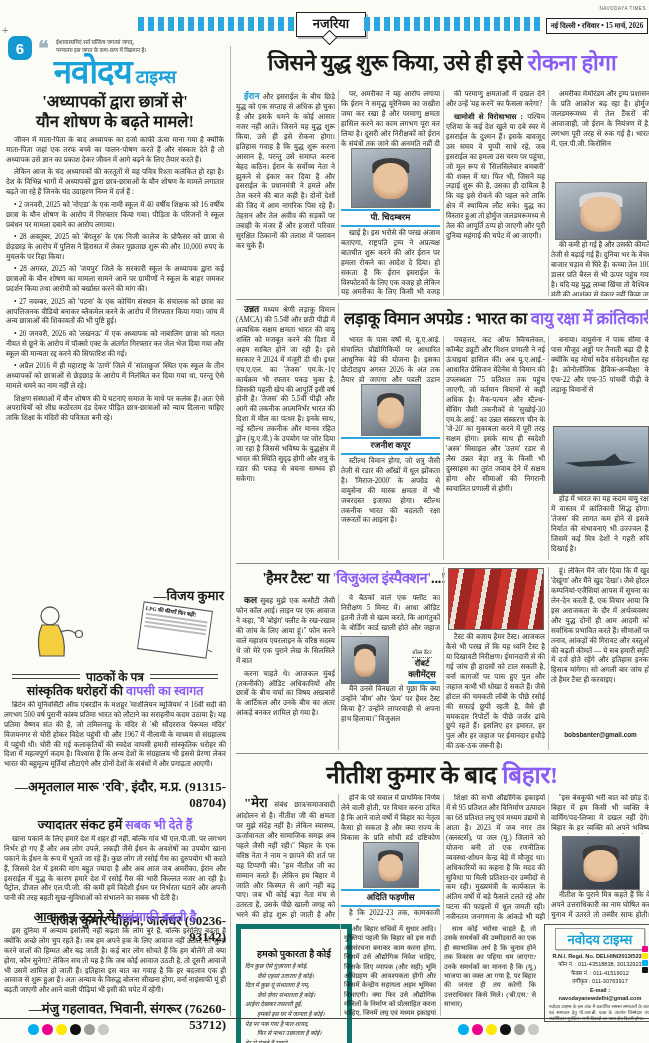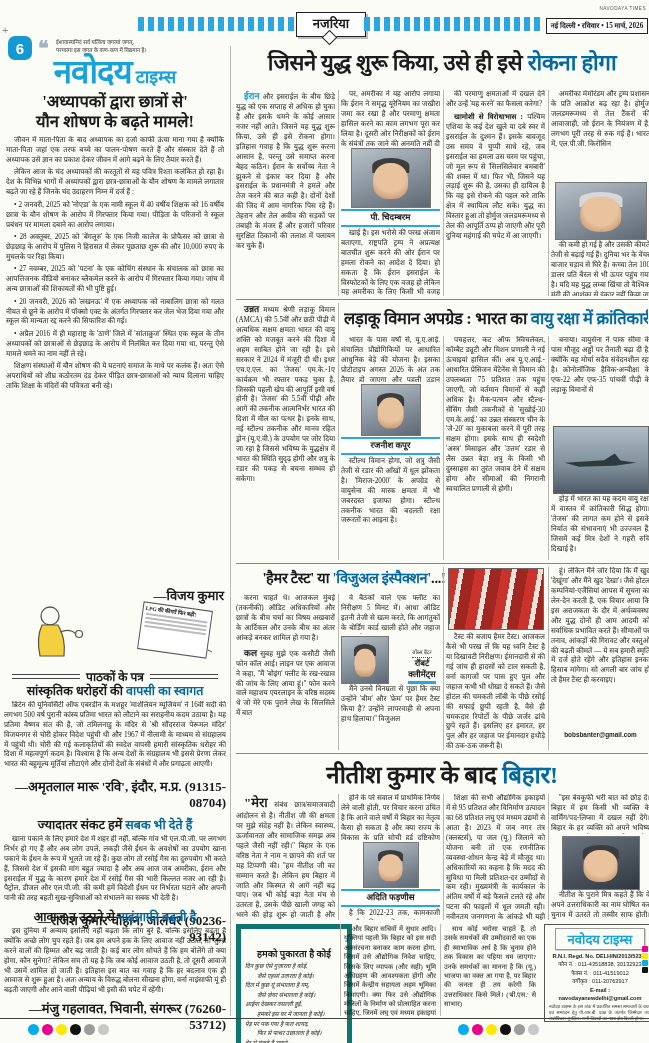--- a/index.html
+++ b/index.html
@@ -28,21 +28,21 @@
   .masthead .big{font-size:33px;letter-spacing:-1px;}
   .masthead .small{font-size:18px;}
   .ed-head{font-size:16.5px;font-weight:bold;text-align:center;line-height:1.22;}
   .body-sm{font-size:7.2px;line-height:1.38;text-align:justify;overflow:hidden;}
   .body-sm p{margin:0 0 2.5px;text-indent:8px;}
   .sign{font-weight:bold;text-align:right;font-size:13px;}
   .letters-head{display:flex;align-items:center;font-weight:bold;font-size:12px;}
   .letters-head:before,.letters-head:after{content:"";flex:1;border-top:1px solid #444;
       border-bottom:1px solid #444;height:3px;margin:0 6px;}
   .letter-title{font-size:12.5px;font-weight:bold;text-align:center;line-height:1.1;margin:3px 0 2px;}
-  .blue{color:#0369a1;}
+  .blue{color:#8b5cf6;}
   .lead-blue{color:#1599d2;font-weight:bold;font-size:9px;}
   .lead-bold{font-weight:bold;font-size:9px;}
   .lead-quote{font-weight:bold;font-size:13px;}
   
   .col{position:absolute;width:99px;font-size:7.2px;line-height:1.38;text-align:justify;
        overflow:hidden;}
   .col p{margin:0 0 3px;text-indent:8px;}
   .headline{position:absolute;font-weight:bold;white-space:nowrap;overflow:hidden;
             text-align:center;letter-spacing:-0.3px;}
   .photo{background:linear-gradient(160deg,#b9c2c9 0%,#8f9aa4 45%,#5d6872 100%);
@@ -118,20 +118,21 @@
   </div>
   <div class="abs ed-head" style="left:4px;top:92px;width:222px;">
     <div>'अध्यापकों द्वारा छात्रों से'</div>
     <div>यौन शोषण के बढ़ते मामले!</div>
   </div>
   <div class="abs body-sm" style="left:6px;top:136px;width:218px;height:452px;">
       <p>जीवन में माता-पिता के बाद अध्यापक का दर्जा काफी ऊंचा माना गया है क्योंकि माता-पिता जहां एक तरफ बच्चे का पालन-पोषण करते हैं और संस्कार देते हैं तो अध्यापक उसे ज्ञान का प्रकाश देकर जीवन में आगे बढ़ने के लिए तैयार करते हैं।</p>
       <p>लेकिन आज के चंद अध्यापकों की करतूतों से यह पवित्र रिश्ता कलंकित हो रहा है। देश के विभिन्न भागों में अध्यापकों द्वारा छात्र-छात्राओं के यौन शोषण के मामले लगातार बढ़ते जा रहे हैं जिनके चंद उदाहरण निम्न में दर्ज हैं :</p>
       <p>• 2 जनवरी, 2025 को 'नोएडा' के एक नामी स्कूल में 40 वर्षीय शिक्षक को 16 वर्षीय छात्रा के यौन शोषण के आरोप में गिरफ्तार किया गया। पीड़िता के परिजनों ने स्कूल प्रबंधन पर मामला दबाने का आरोप लगाया।</p>
       <p>• 28 अक्तूबर, 2025 को 'बेंगलूरु' के एक निजी कालेज के प्रोफैसर को छात्रा से छेड़छाड़ के आरोप में पुलिस ने हिरासत में लेकर पूछताछ शुरू की और 10,000 रुपए के मुचलके पर रिहा किया।</p>
+      <p>• 28 अगस्त, 2025 को 'जयपुर' जिले के सरकारी स्कूल के अध्यापक द्वारा कई छात्राओं के यौन शोषण का मामला सामने आने पर ग्रामीणों ने स्कूल के बाहर जमकर प्रदर्शन किया तथा आरोपी को बर्खास्त करने की मांग की।</p>
       <p>• 27 नवम्बर, 2025 को 'पटना' के एक कोचिंग संस्थान के संचालक को छात्रा का आपत्तिजनक वीडियो बनाकर ब्लैकमेल करने के आरोप में गिरफ्तार किया गया। जांच में अन्य छात्राओं की शिकायतों की भी पुष्टि हुई।</p>
       <p>• 20 जनवरी, 2026 को 'लखनऊ' में एक अध्यापक को नाबालिग छात्रा को गलत नीयत से छूने के आरोप में पॉक्सो एक्ट के अंतर्गत गिरफ्तार कर जेल भेज दिया गया और स्कूल की मान्यता रद्द करने की सिफारिश की गई।</p>
       <p>• अप्रैल 2016 में ही महाराष्ट्र के 'ठाणे' जिले में 'सांताक्रुज' स्थित एक स्कूल के तीन अध्यापकों को छात्राओं से छेड़छाड़ के आरोप में निलंबित कर दिया गया था, परन्तु ऐसे मामले थमने का नाम नहीं ले रहे।</p>
       <p>शिक्षण संस्थाओं में यौन शोषण की ये घटनाएं समाज के माथे पर कलंक हैं। अतः ऐसे अपराधियों को शीघ्र कठोरतम दंड देकर पीड़ित छात्र-छात्राओं को न्याय दिलाना चाहिए ताकि शिक्षा के मंदिरों की पवित्रता बनी रहे।</p>
     </div>
   <div class="abs sign" style="left:6px;top:586px;width:218px;">—विजय कुमार</div>
 
   <div class="abs cartoon" style="left:6px;top:598px;width:218px;height:64px;">
     <svg width="218" height="64">
       <circle cx="44" cy="18" r="9" fill="none" stroke="#555" stroke-width="1.3"></circle>
@@ -252,22 +253,22 @@
   <div class="vrule" style="left:338px;top:303px;height:257px;"></div>
   <div class="vrule" style="left:443px;top:336px;height:224px;"></div>
   <div class="vrule" style="left:548px;top:336px;height:224px;"></div>
   <div class="hrule" style="left:236px;top:563px;width:412px;"></div>
 
   <div class="headline" style="left:236px;top:567px;width:236px;font-size:14.5px;">
     <span>'हैमर टैस्ट' या </span><span class="blue">'विजुअल इंस्पैक्शन'</span><span>...!</span>
   </div>
 
   <div class="col" style="left:236px;top:594px;height:156px;">
+    <p><span class="lead-bold">कल</span> <span>सुबह मुझे एक कसौटी जैसी फोन कॉल आई। लाइन पर एक आवाज ने कहा, ''मैं 'बोइंग' फ्लीट के रख-रखाव की जांच के लिए आया हूं।'' फोन करने वाले महाशय एयरलाइन के वरिष्ठ सदस्य थे जो मेरे एक पुराने लेख के सिलसिले में बात</span></p>
     <p>करना चाहते थे। आजकल मुंबई (तकनीकी) ऑडिट अधिकारियों और छात्रों के बीच चर्चा का विषय अखबारों के आर्टिकल और उनके बीच का अंतर आंकड़े बनकर शामिल हो गया है।</p>
-    <p><span class="lead-bold">कल</span> <span>सुबह मुझे एक कसौटी जैसी फोन कॉल आई। लाइन पर एक आवाज ने कहा, ''मैं 'बोइंग' फ्लीट के रख-रखाव की जांच के लिए आया हूं।'' फोन करने वाले महाशय एयरलाइन के वरिष्ठ सदस्य थे जो मेरे एक पुराने लेख के सिलसिले में बात</span></p>
   </div>
 
   <div class="col" style="left:341px;top:594px;height:156px;">
     <p style="height:40px;overflow:hidden;margin-bottom:2px;">वे बैठकों वाले एक फ्लीट का निरीक्षण 5 मिनट में। आधा ऑडिट इतनी तेजी से खत्म करते, कि आगंतुकों के बोर्डिंग कार्ड खाली होते और जहाज रवाना हो जाता।</p>
     <div style="display:flex;gap:15px;margin:1px 0;">
       <div class="photo" style="width:46px;height:46px;">
           <div class="hair"></div>
           <div class="face"></div>
         </div>
       <div style="flex:1;display:flex;flex-direction:column;justify-content:flex-end;">

